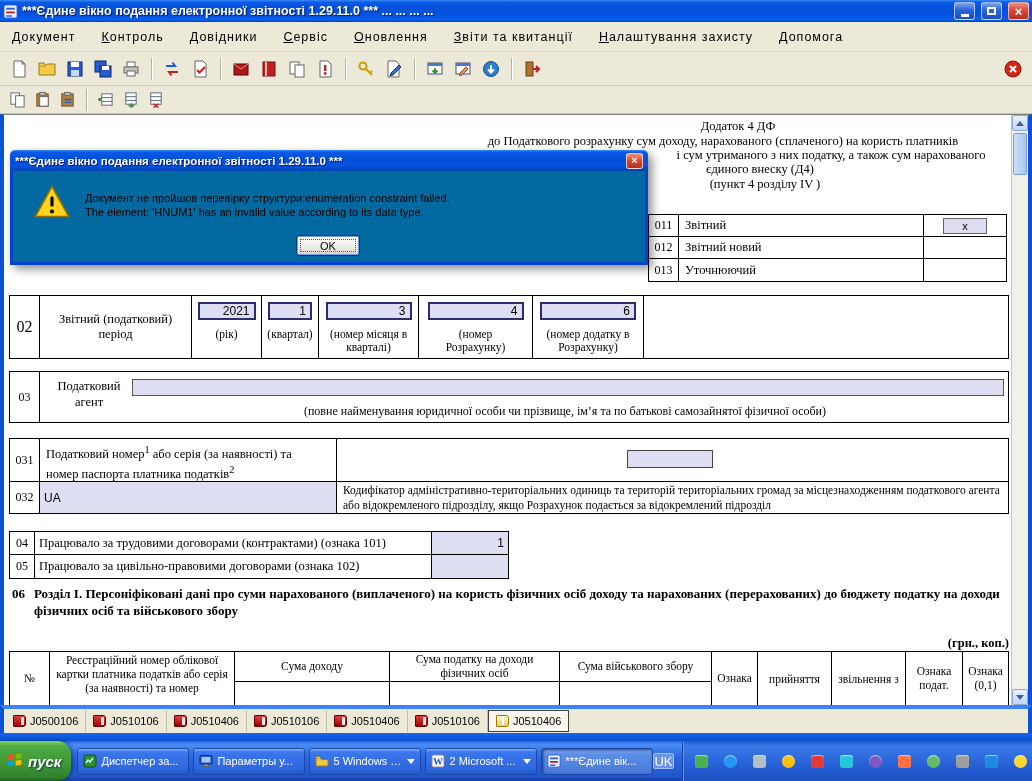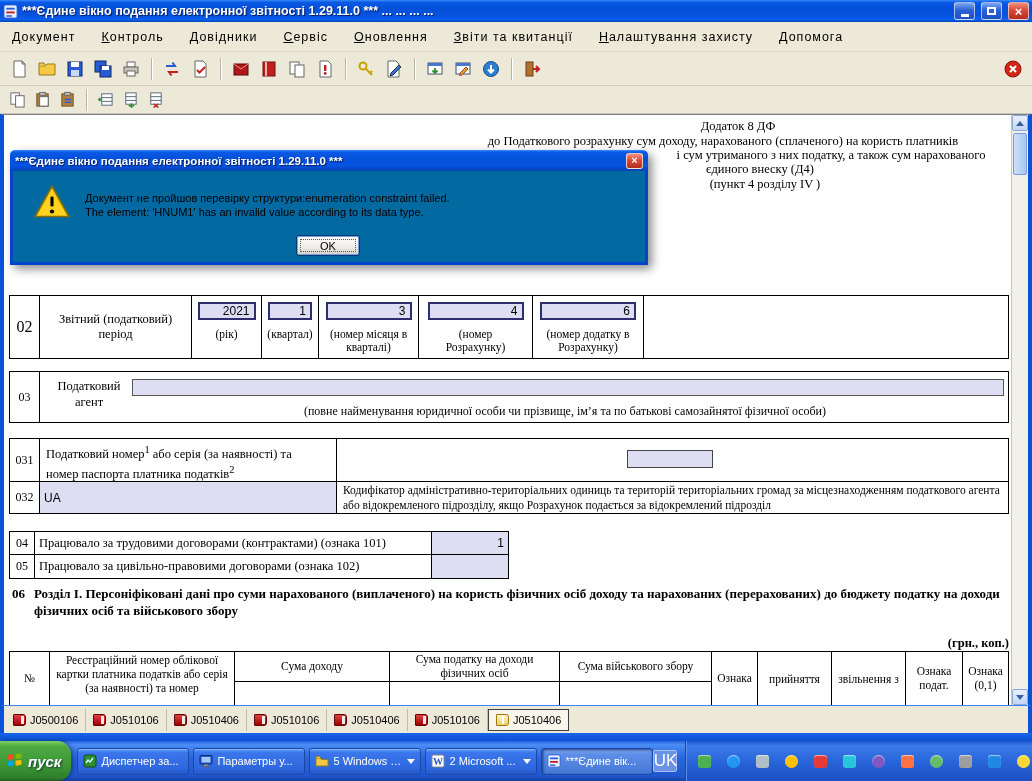--- a/index.html
+++ b/index.html
@@ -112,21 +112,21 @@
   .sb-btn { position:absolute; left:0; width:16px; height:16px;
     background:linear-gradient(180deg,#EAF1FC,#C2D5F2); border:1px solid #8CA8D8; border-radius:2px;
     display:flex; align-items:center; justify-content:center; }
   .tri-up { width:0; height:0; border-left:4px solid transparent; border-right:4px solid transparent; border-bottom:5px solid #3A5F9F; }
   .tri-dn { width:0; height:0; border-left:4px solid transparent; border-right:4px solid transparent; border-top:5px solid #3A5F9F; }
   .sb-thumb { position:absolute; left:1px; top:18px; width:14px; height:42px;
     background:linear-gradient(90deg,#CDE0FB,#A8C6F2); border:1px solid #7A9CD8; border-radius:2px; }
 
   
   .tabbar { position:absolute; top:705px; left:0; right:0; height:28px; background:#ECE9D8;
-    border-left:4px solid #0851D8; border-right:4px solid #0851D8; border-top:1px solid #3b82f6;
+    border-left:4px solid #0851D8; border-right:4px solid #0851D8; border-top:4px solid #3b82f6;
     display:flex; align-items:center; padding:0 2px; }
   .tab { height:22px; display:flex; align-items:center; gap:4px; padding:0 7px;
     border-right:1px solid #C0BCB0; font-size:11px; }
   .tab.active { border:1px solid #404040; background:#F7F5EC; }
   .bicon { width:13px; height:12px; background:linear-gradient(180deg,#E04040,#A00000);
     border:1px solid #600; border-radius:1px 3px 3px 1px; position:relative; }
   .bicon::after { content:""; position:absolute; right:1px; top:1px; bottom:1px; width:3px; background:#F8E8E8; }
   .bicon.open { background:linear-gradient(180deg,#FFF6CE,#E8D070); border-color:#A07800; }
   .bicon.open::after { background:#fff; left:5px; right:auto; width:2px; top:1px; bottom:1px; }
   .bottom-edge { position:absolute; top:733px; left:0; right:0; height:8px;
@@ -161,22 +161,22 @@
   .startbtn span { color:#fff; font-size:15px; font-weight:bold; font-style:italic; text-shadow:1px 1px 2px #133; }
   .taskbtns { display:flex; gap:4px; margin-left:6px; }
   .taskbtn { width:112px; height:27px; border-radius:3px; display:flex; align-items:center; gap:4px; padding:0 5px;
     background:linear-gradient(180deg,#63A1F5 0%,#3B76EC 15%,#2E66DE 80%,#2458C6 100%);
     border:1px solid #1B48A8; box-shadow:inset 0 1px 0 #7FB2FF; color:#fff; font-size:11px; }
   .taskbtn .lbl { white-space:nowrap; overflow:hidden; text-overflow:ellipsis; flex:1; }
   .taskbtn.active { background:linear-gradient(180deg,#8FB4F4 0%,#5E8FE8 20%,#4577D6 100%);
     box-shadow:inset 1px 1px 3px #16357E; }
   .chev { width:0; height:0; border-left:4px solid transparent; border-right:4px solid transparent;
     border-top:5px solid #fff; }
-  .langbox { margin-left:auto; width:24px; height:22px; background:#6A93E8; border:1px solid #A8C0F0;
-    border-radius:2px; color:#fff; font-size:17px; display:flex; align-items:center; justify-content:center; }
+  .langbox { margin-left:auto; width:24px; height:16px; background:#6A93E8; border:1px solid #A8C0F0;
+    border-radius:2px; color:#fff; font-size:13px; display:flex; align-items:center; justify-content:center; }
   .tray { height:40px; margin-left:8px; display:flex; align-items:center; gap:16px; padding:0 10px 0 12px;
     border-left:1px solid #1A45A8; box-shadow:inset 1px 0 0 #5E8FE8;
     background:linear-gradient(180deg,#1E55CE,#3A7BE8 12%,#2863D8 55%,#1C4FC0); }
   .tico { width:13px; height:13px; border-radius:3px; box-shadow:inset 0 1px 1px rgba(255,255,255,.6); }
   .clock { color:#fff; font-size:11.5px; margin-left:7px; }
 </style>
 </head>
 <body>
 
 <div id="screen">
@@ -374,26 +374,45 @@
         <svg viewBox="0 0 18 18" width="17" height="17">
           <rect x="4" y="2" width="11" height="12" fill="#fff" stroke="#567"></rect>
           <path d="M4 6h11M4 10h11" stroke="#567"></path>
           <path d="M7 13.5l5 4M12 13.5l-5 4" stroke="#C02020" stroke-width="1.6"></path>
         </svg>
       </div>
   </div>
 
   <div class="docwrap">
 
-    <div style="top:4px; left:460px; width:548px;" class="f-center">Додаток 8 ДФ</div>
+    <div style="top:4px; left:460px; width:548px;" class="f-center">Додаток 4 ДФ</div>
     <div style="top:19px; left:430px; width:578px;" class="f-center">до Податкового розрахунку сум доходу, нарахованого (сплаченого) на користь платників</div>
     <div style="top:33px; left:646px; width:362px;" class="f-center">і сум утриманого з них податку, а також сум нарахованого</div>
     <div style="top:47px; left:646px; width:220px;" class="f-center">єдиного внеску (Д4)</div>
     <div style="top:62px; left:646px; width:230px;" class="f-center">(пункт 4 розділу IV )</div>
 
+    <div class="report-table" style="top:99px; left:644px; width:359px;">
+      <div class="rrow">
+        <div class="rc1">011</div>
+        <div class="rc2">Звітний</div>
+        <div class="rc3">
+            <div class="xbox">x</div>
+          </div>
+      </div>
+      <div class="rrow">
+        <div class="rc1">012</div>
+        <div class="rc2">Звітний новий</div>
+        <div class="rc3"></div>
+      </div>
+      <div class="rrow">
+        <div class="rc1">013</div>
+        <div class="rc2">Уточнюючий</div>
+        <div class="rc3"></div>
+      </div>
+    </div>
 
     <div class="period" style="top:180px; left:5px; width:1000px; height:64px;">
       <div class="pc pc-center" style="width:30px;">02</div>
       <div class="pc" style="width:152px; align-items:flex-start; justify-content:center; padding:4px 6px; font-size:12.5px;text-align:center;">Звітний (податковий) період</div>
       <div class="pc" style="width:70px;">
         <div class="fbox" style="width:58px;">2021</div>
         <div class="fcap">(рік)</div>
       </div>
       <div class="pc" style="width:57px;">
         <div class="fbox" style="width:44px;">1</div>

